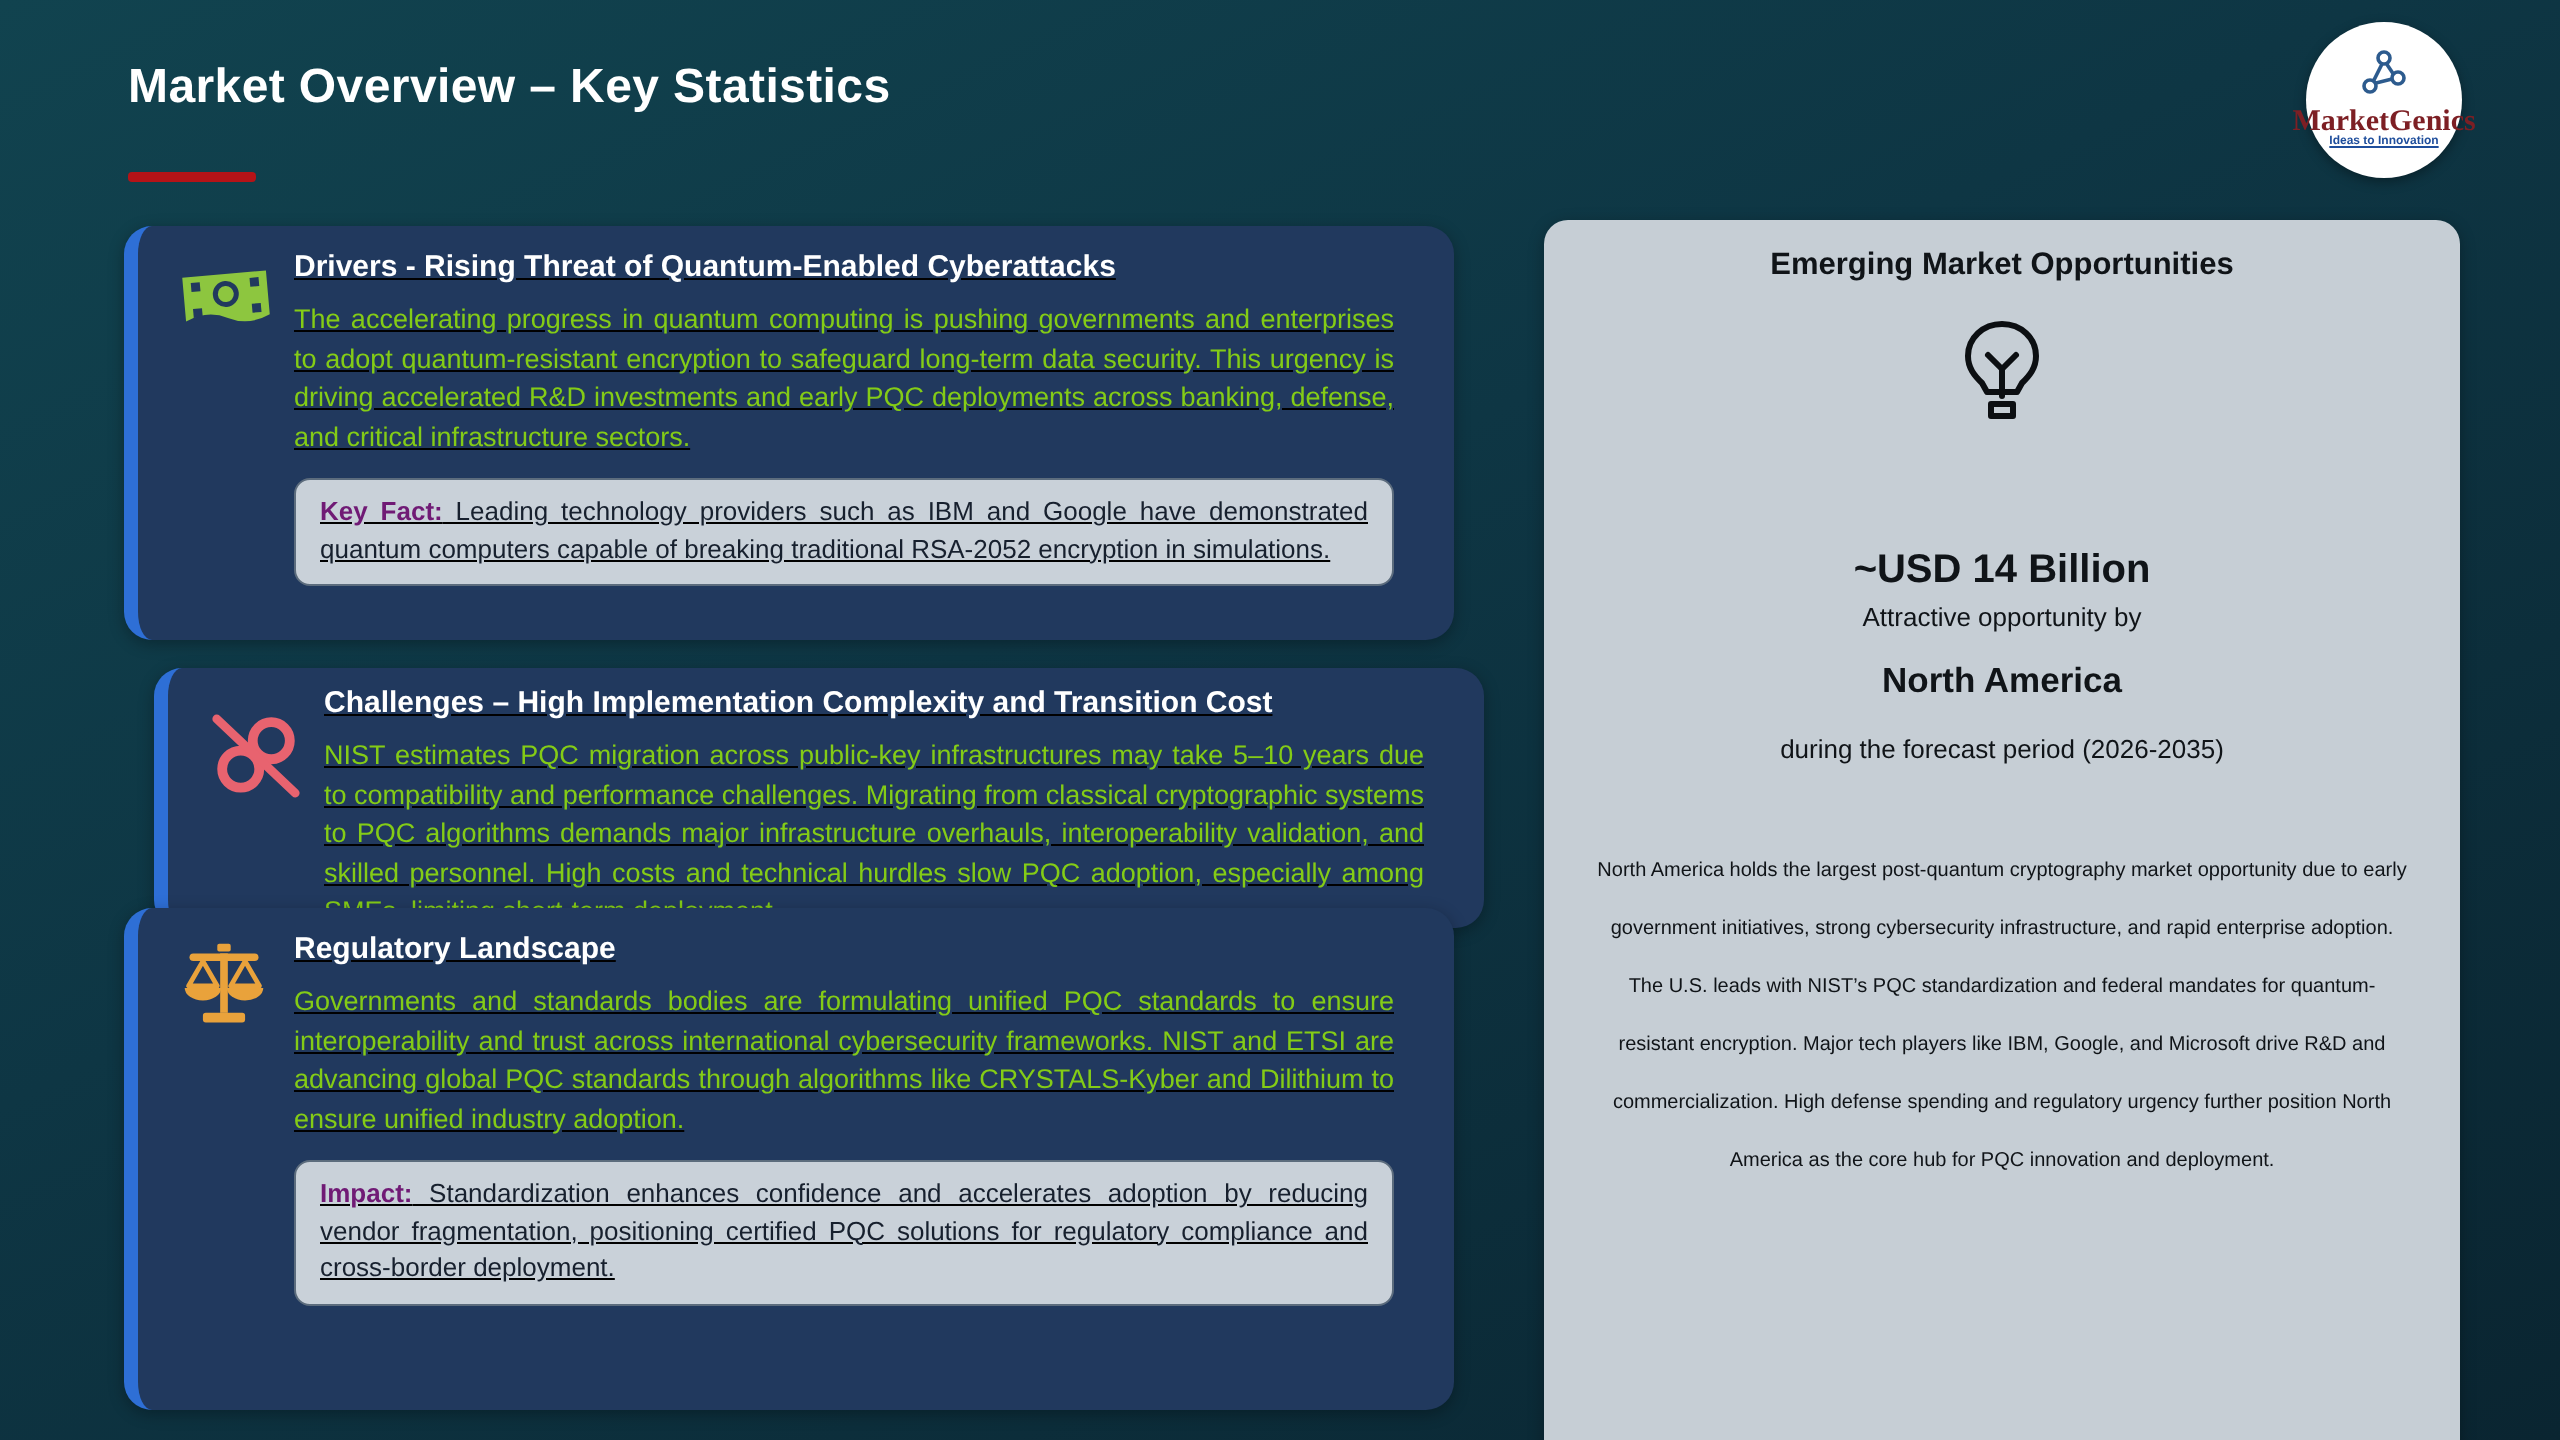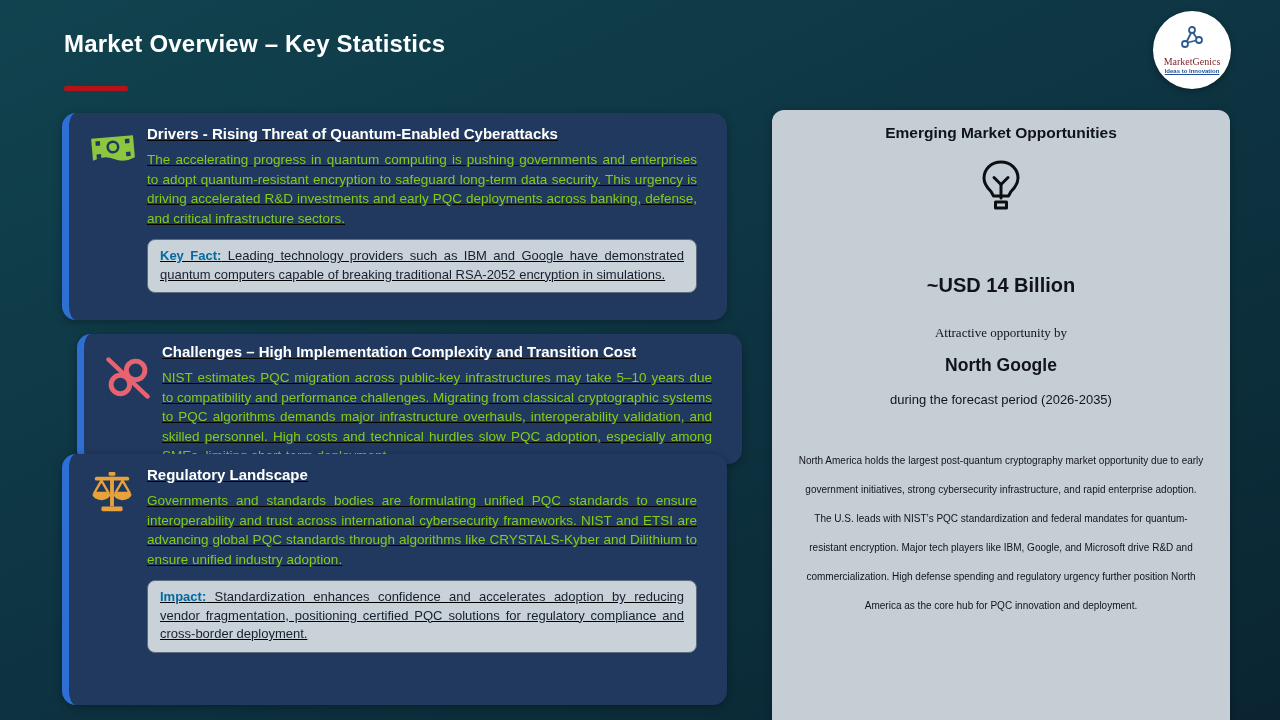--- a/index.html
+++ b/index.html
@@ -17,21 +17,21 @@
     position:absolute; left:64px; top:86px; width:64px; height:5px;
     background:#b51317; border-radius:2px;
   }
   .logo {
     position:absolute; left:1153px; top:11px; width:78px; height:78px;
     background:#ffffff; border-radius:50%;
     display:flex; flex-direction:column; align-items:center; justify-content:center;
     box-shadow:0 2px 6px rgba(0,0,0,.35);
   }
   .logo-name {
-    font-family:"Liberation Serif", serif; font-size:10px; font-weight:normal;
+    font-family:"Liberation Serif", serif; font-size:15px; font-weight:bold;
     color:#7d1f24; line-height:11px; margin-top:2px;
   }
   .logo-tagline {
     font-size:6px; font-weight:bold; color:#1f4e9c; text-decoration:underline; line-height:8px;
   }
   
   .card {
     position:absolute; left:62px; width:665px; box-sizing:border-box;
     background:#21395e; border-left:7px solid #2e6fd6; border-radius:14px;
     box-shadow:0 2px 8px rgba(0,0,0,.3);
@@ -42,32 +42,32 @@
   .card-icon { position:absolute; left:20px; top:16px; width:48px; height:48px; }
   .card-2 .card-icon { top:20px; }
   .card-content { margin:12px 30px 0 78px;text-decoration:underline; }
   .card-2 .card-content { margin-top:9px; }
   .card-title { margin:0 0 8px 0; font-size:15px; font-weight:bold; color:#ffffff; }
   .card-body  { margin:0; font-size:13.5px; line-height:19.5px; color:#84cc16; text-align:justify; }
   .callout {
     margin-top:11px; background:#c9d1d9; border:1.5px solid #5c6c7d; border-radius:8px;
     padding:7px 12px 8px; font-size:13px; line-height:18.5px; color:#17202e; text-align:justify;
   }
-  .callout b { color:#0369a1; }
+  .callout b { color:#701a75; }
   
   .panel {
     position:absolute; left:772px; top:110px; width:458px; height:699px; box-sizing:border-box;
     background:#c6ced5; border-radius:12px; padding:14px 26px;
     text-align:center; color:#101418;
     box-shadow:0 2px 8px rgba(0,0,0,.3);
   }
   .panel-title { font-size:15.5px; font-weight:bold; }
   .panel-bulb { margin-top:16px; height:56px; }
   .panel-value { font-size:20px; font-weight:bold; margin-top:60px; }
-  .panel-lead { font-size:13px; margin-top:28px;font-family:Liberation Serif, serif; }
+  .panel-lead { font-size:13px; margin-top:4px; }
   .panel-region { font-size:17.5px; font-weight:bold; margin-top:14px; }
   .panel-period { font-size:13px; margin-top:16px; }
   .panel-desc { font-size:10px; line-height:29px; margin-top:39px; }
 </style>
 </head>
 <body>
 
 <div class="slide">
 
   <h1 class="page-title">Market Overview – Key Statistics</h1>
@@ -158,18 +158,18 @@
         <g fill="none" stroke="#0c0f12" stroke-width="3" stroke-linejoin="round" stroke-linecap="round">
           <path d="M24 4 C14.5 4 7 11 7 20 c0 6 3.2 9.8 7 13.5 l2.5 4.5 h15 l2.5 -4.5 c3.8 -3.7 7 -7.5 7 -13.5 C41 11 33.5 4 24 4 Z"></path>
           <path d="M17 19.5 L24 26.5 L31 19.5"></path>
           <path d="M24 26.5 V40"></path>
           <rect x="18.5" y="44" width="11" height="6"></rect>
         </g>
       </svg>
     </div>
     <div class="panel-value">~USD 14 Billion</div>
     <div class="panel-lead">Attractive opportunity by</div>
-    <div class="panel-region">North Google</div>
+    <div class="panel-region">North America</div>
     <div class="panel-period">during the forecast period (2026-2035)</div>
     <div class="panel-desc">North America holds the largest post-quantum cryptography market opportunity due to early government initiatives, strong cybersecurity infrastructure, and rapid enterprise adoption. The U.S. leads with NIST’s PQC standardization and federal mandates for quantum-resistant encryption. Major tech players like IBM, Google, and Microsoft drive R&amp;D and commercialization. High defense spending and regulatory urgency further position North America as the core hub for PQC innovation and deployment.</div>
   </div>
 
 </div>
 
 </body></html>

